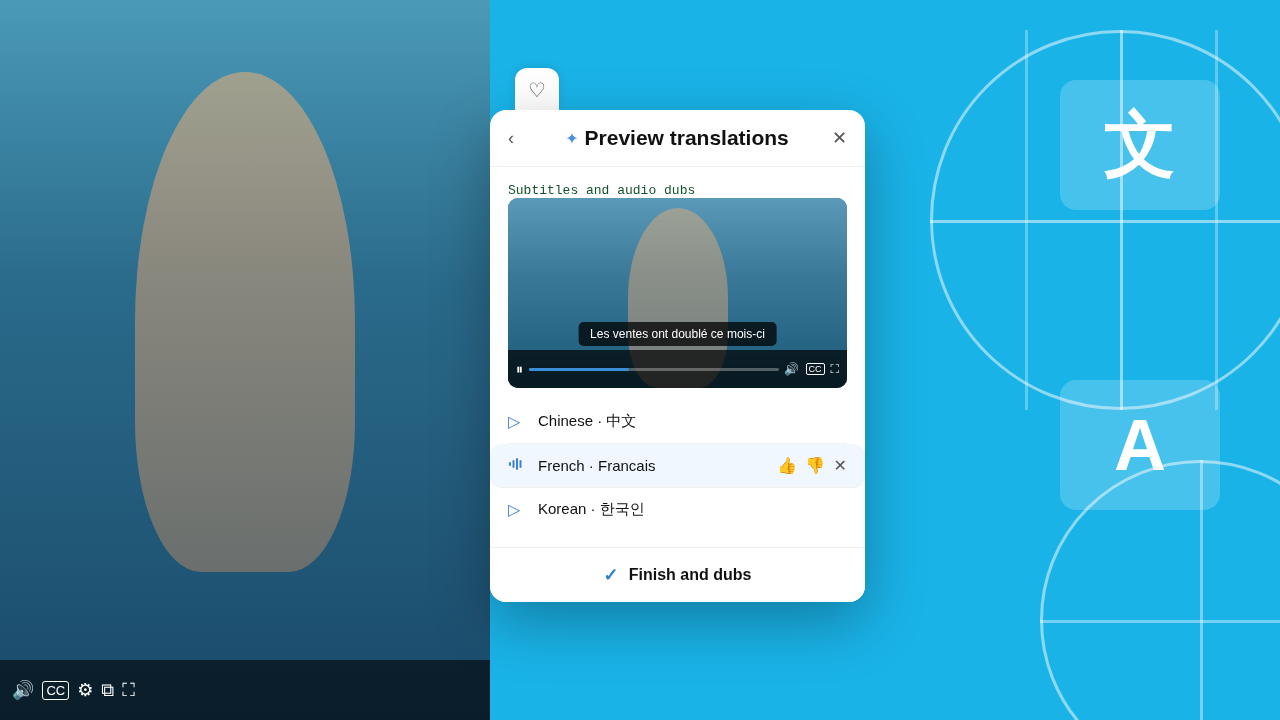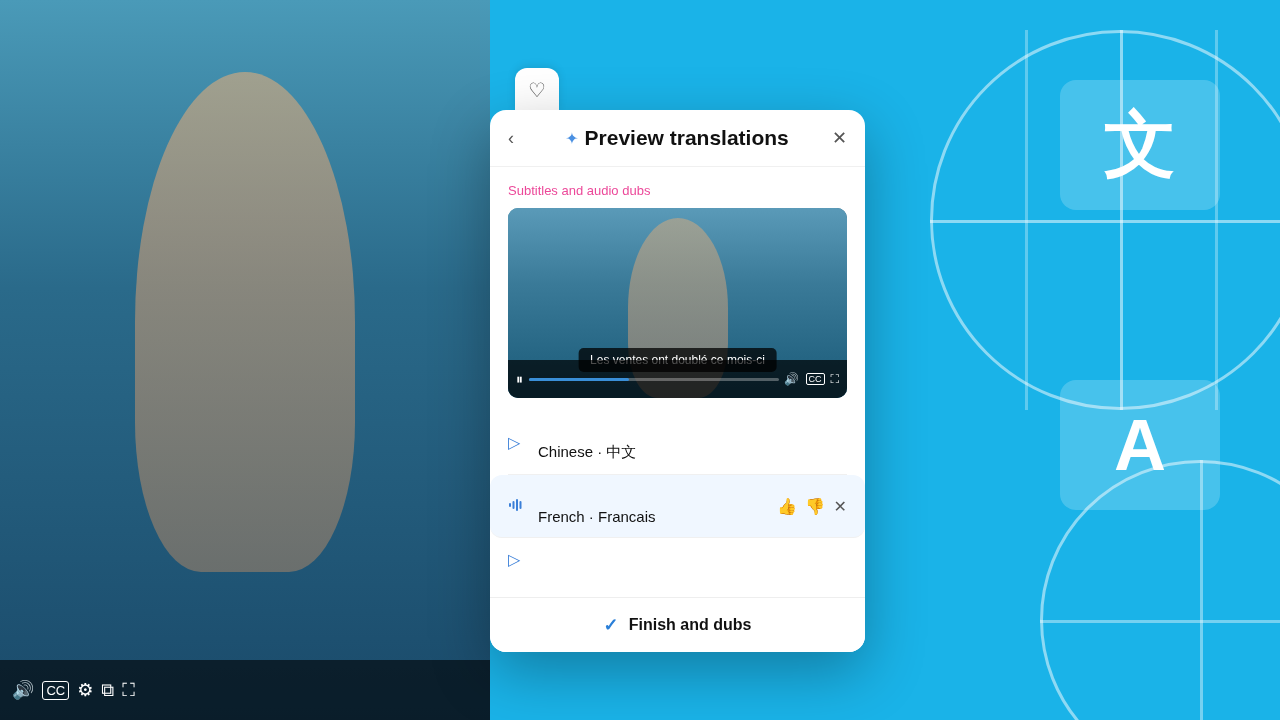--- a/index.html
+++ b/index.html
@@ -138,22 +138,22 @@
       font-size: 18px;
       cursor: pointer;
     }
 
     .dialog-body {
       padding: 16px 18px;
     }
 
     .section-label {
       font-size: 13px;
-      color: #ec4899;
-      margin-bottom: 10px;
+      color: #14532d;
+      font-family: Liberation Mono, monospace;
     }
 
     
     .video-preview {
       width: 100%;
       height: 190px;
       background: linear-gradient(135deg, #4a8fa8 0%, #2a6a88 50%, #1a4a68 100%);
       border-radius: 10px;
       position: relative;
       overflow: hidden;
@@ -169,21 +169,21 @@
       position: absolute;
       left: 50%; top: 5%;
       transform: translateX(-50%);
       width: 100px; height: 180px;
       background: linear-gradient(to bottom, #c8a882 0%, #b0907a 100%);
       border-radius: 50% 50% 30% 30%;
       opacity: 0.6;
     }
     .subtitle-bar {
       position: absolute;
-      bottom: 26px;
+      bottom: 42px;
       left: 50%;
       transform: translateX(-50%);
       background: rgba(0,0,0,0.75);
       color: white;
       padding: 5px 12px;
       border-radius: 5px;
       font-size: 12px;
       white-space: nowrap;
     }
     .video-preview-controls {
@@ -246,21 +246,20 @@
       color: #3a7fd8;
       min-width: 20px;
     }
     .lang-icon.playing {
       color: #3a7fd8;
     }
     .lang-name {
       flex: 1;
       font-size: 15px;
       color: #111;
-      margin-top: 21px;
     }
     .lang-actions {
       display: flex;
       gap: 8px;
       align-items: center;
     }
     .lang-action-btn {
       color: #888;
       font-size: 16px;
       cursor: pointer;
@@ -396,20 +395,21 @@
         <span class="lang-name">French · Francais</span>
         <div class="lang-actions">
           <span class="lang-action-btn">👍</span>
           <span class="lang-action-btn">👎</span>
           <span class="lang-action-btn close-btn">✕</span>
         </div>
       </div>
 
       <div class="lang-item">
         <span class="lang-icon">▷</span>
+        <span class="lang-name">Korean · 한국인</span>
       </div>
     </div>
   </div>
 
   <button class="finish-btn">
     <span class="finish-check">✓</span>
     <span>Finish and dubs</span>
   </button>
 </div>
 

